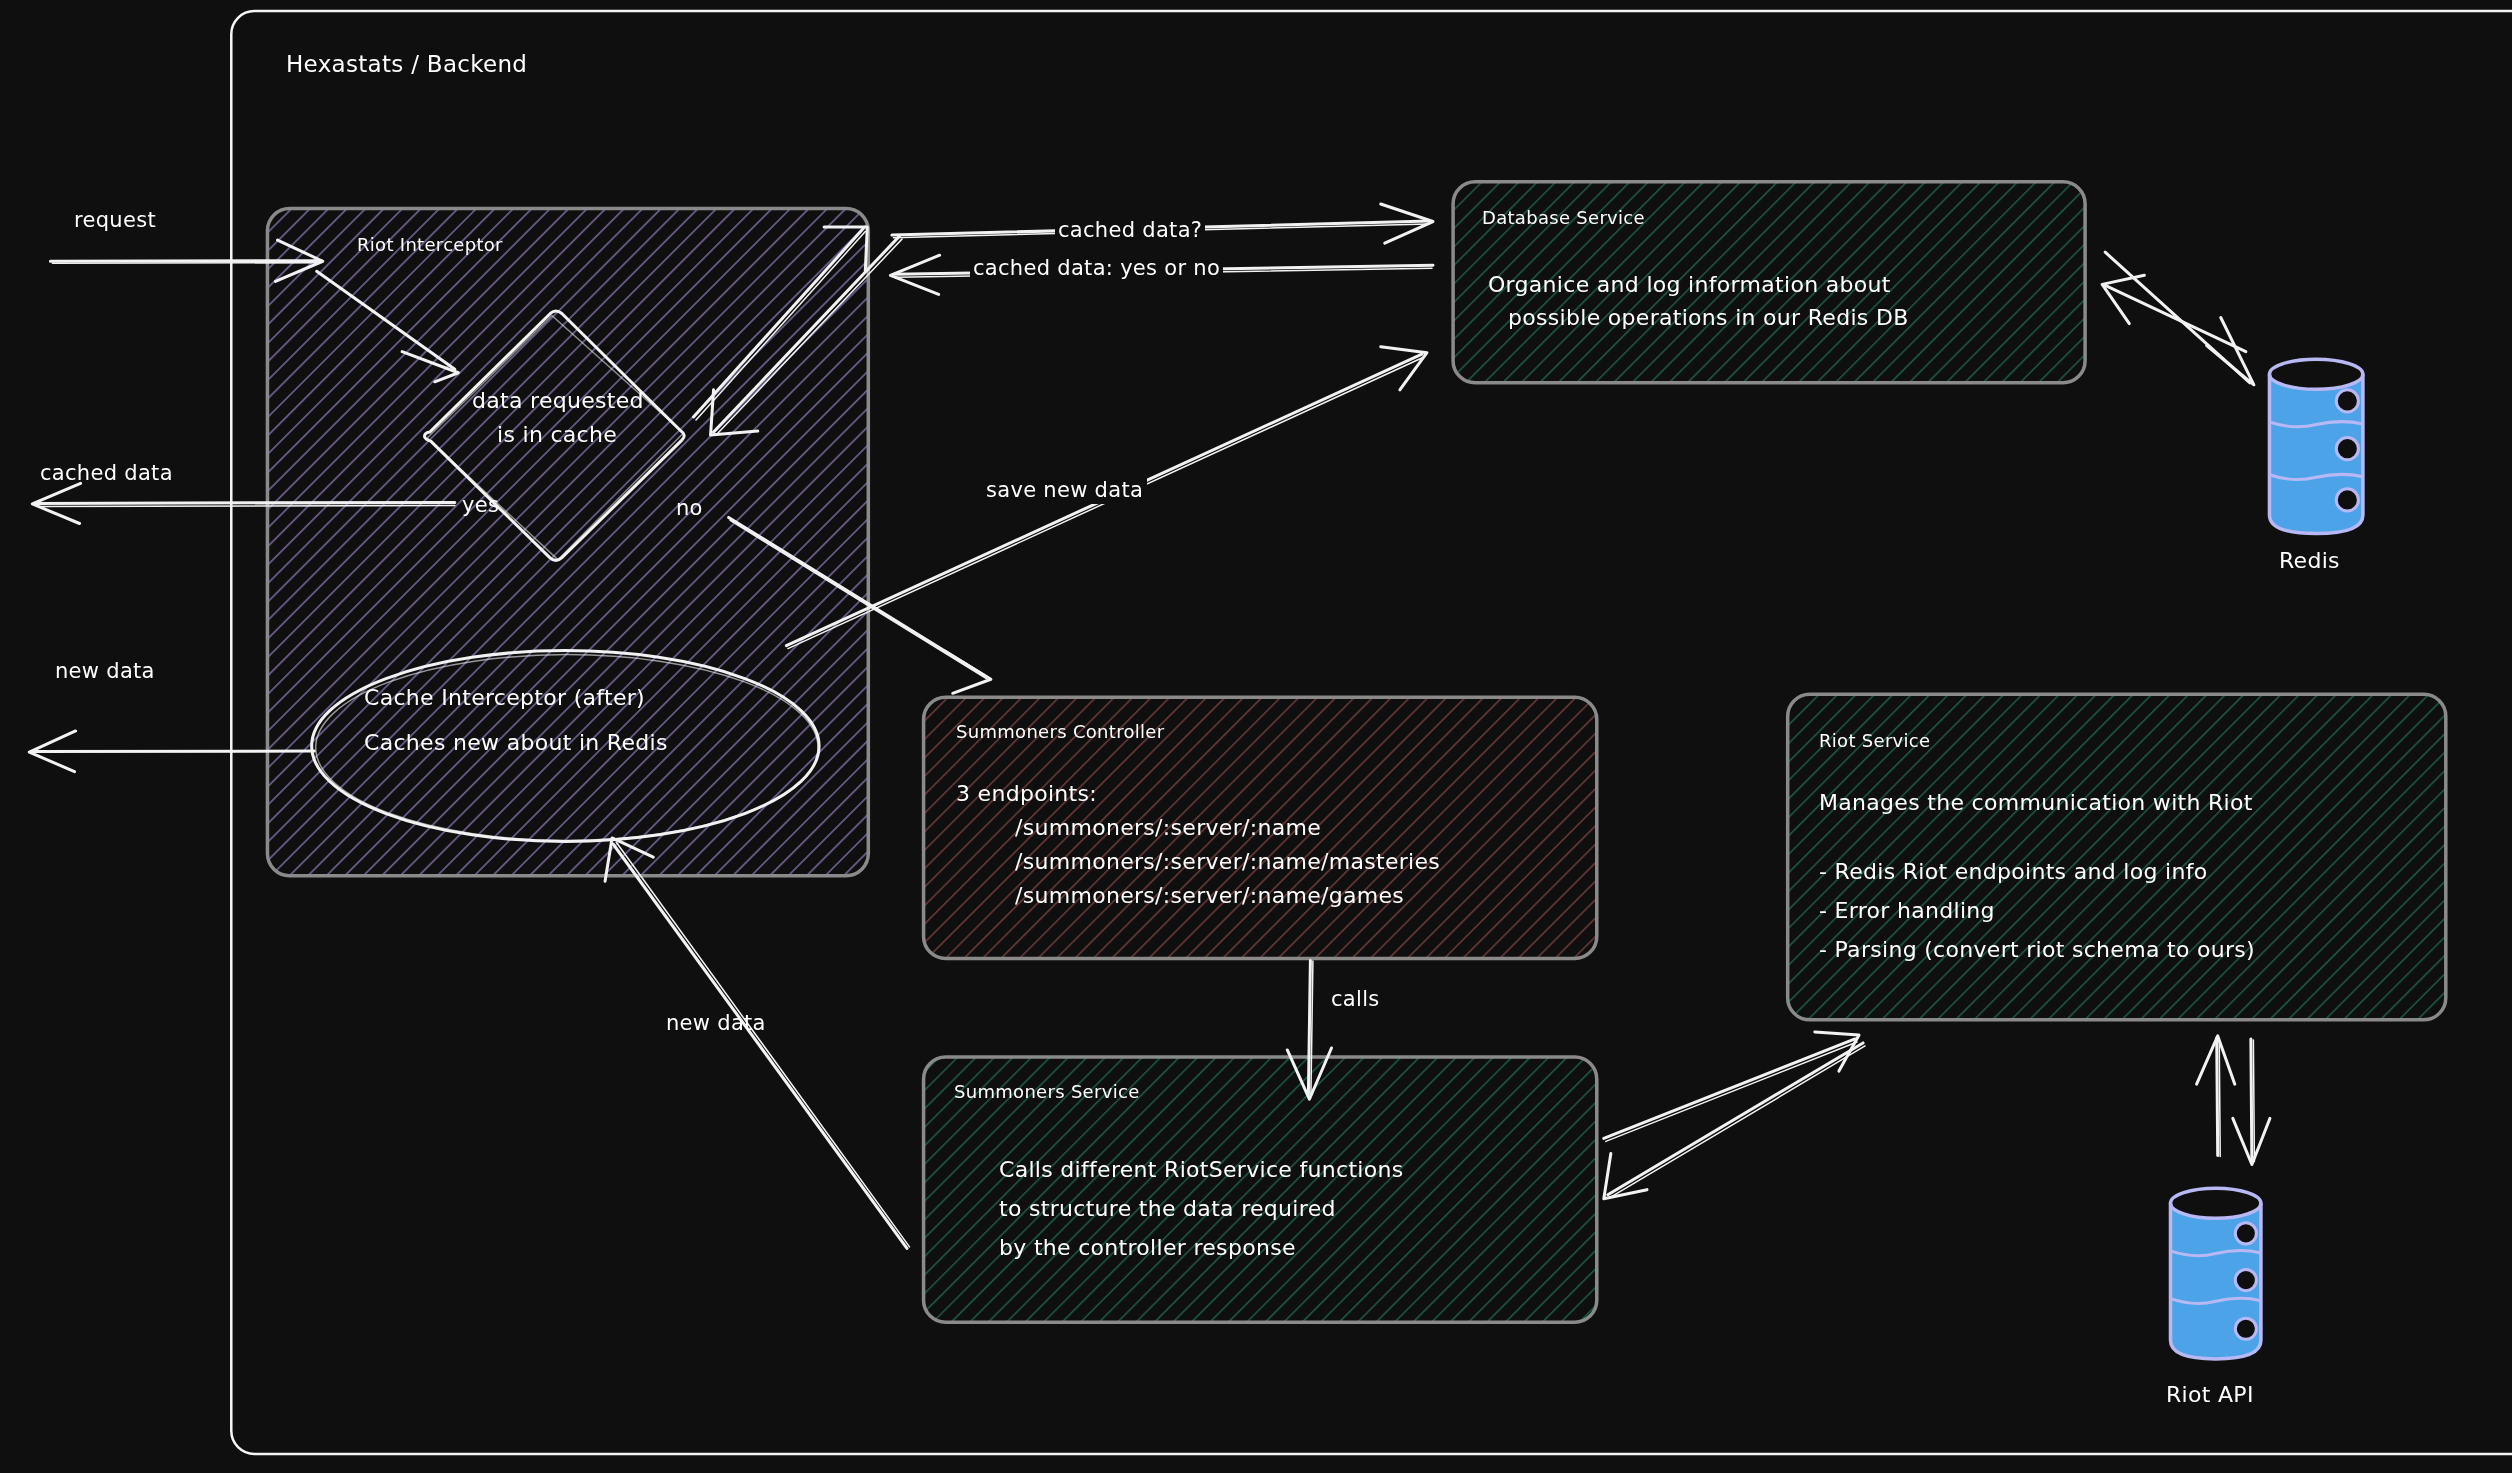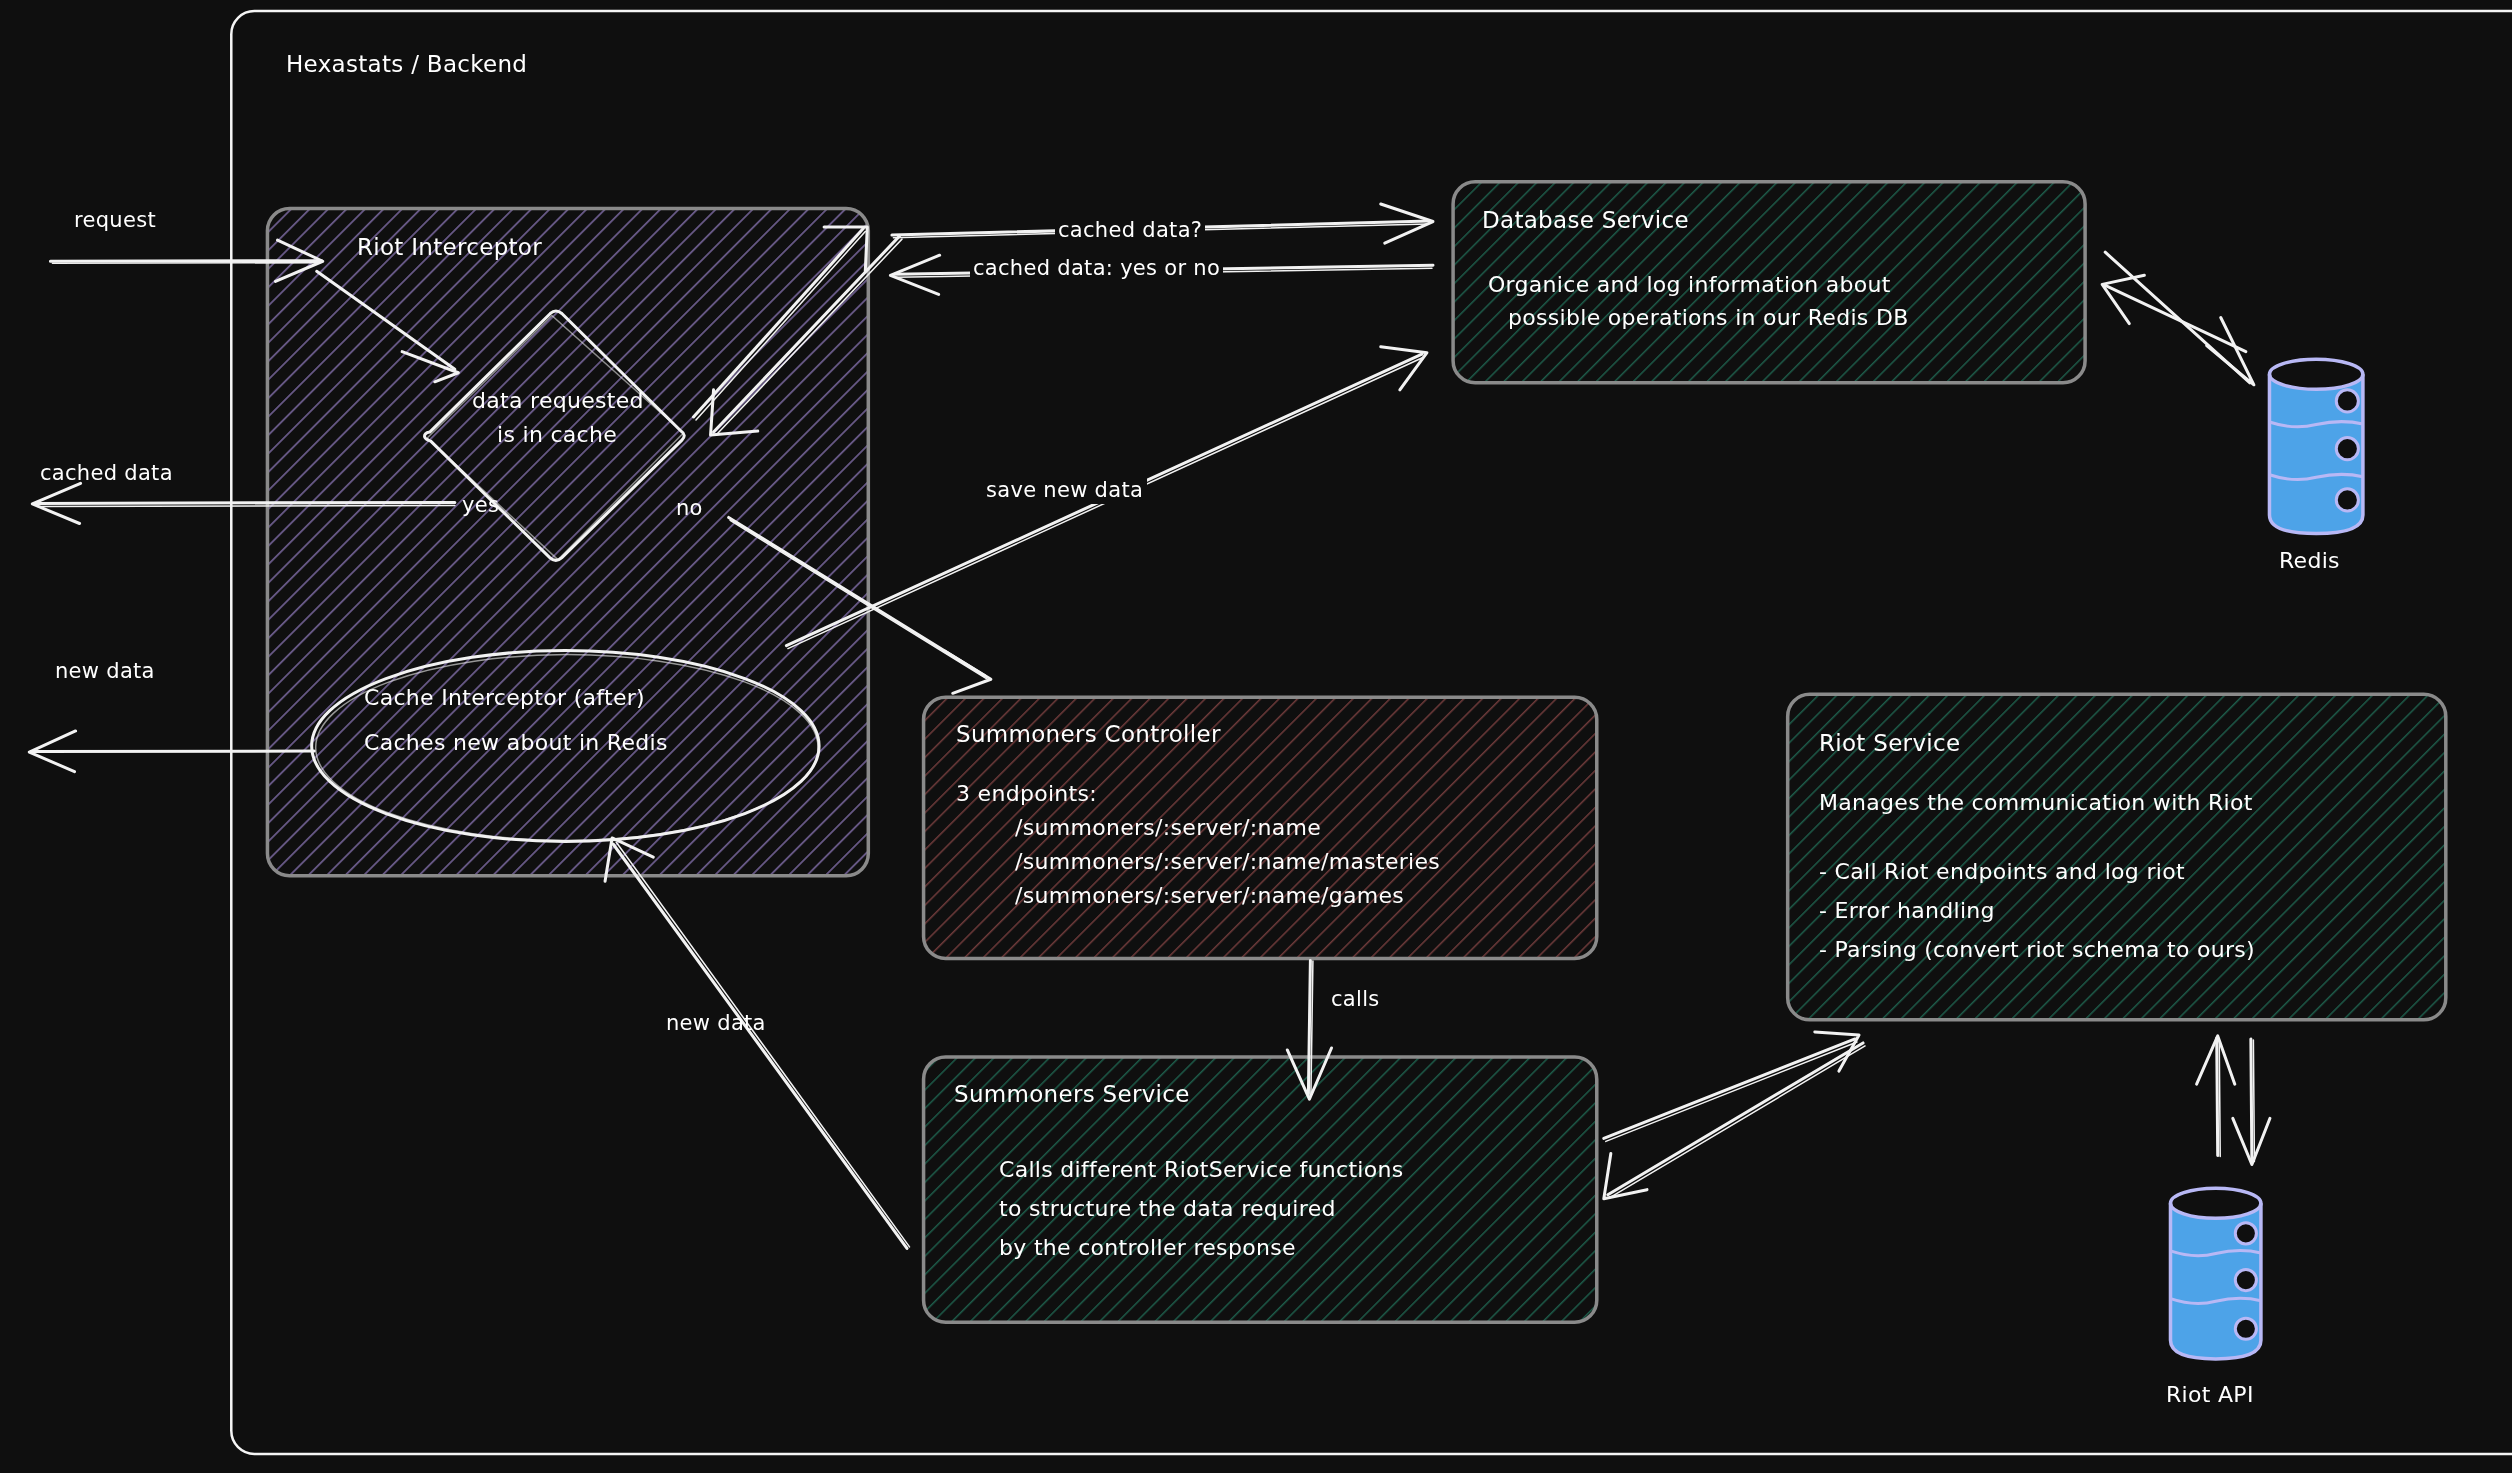--- a/index.html
+++ b/index.html
@@ -7,21 +7,21 @@
     width:2554px;height:1473px;position:relative;overflow:hidden;
     font-family:"DejaVu Sans","Liberation Sans",sans-serif;
     color:#f2f2f2;
   }
   #stage{position:absolute;inset:0;}
   svg.layer{position:absolute;left:0;top:0;width:2554px;height:1473px;overflow:visible;}
   .txt{position:absolute;color:#ffffff;white-space:pre;line-height:1.28;
        font-family:"DejaVu Sans","Liberation Sans",sans-serif;
        letter-spacing:0.3px;}
   .t-title{font-size:23px;}
-  .t-box{font-size:23px;text-align:center;}
+  .t-box{font-size:18px;text-align:center;}
   .t-edge{font-size:21px;}
   .t-node{font-size:22px;}
   .t-small{font-size:21px;}
 </style>
 </head>
 <body>
 
 <div id="stage">
 
   <svg class="layer" viewBox="0 0 5083 2932">
@@ -219,21 +219,21 @@
   <div class="txt t-node" style="left:1488px;top:304px;margin-left:20px;">possible operations in our Redis DB</div>
 
   <div class="txt t-box" style="left:956px;top:720px;">Summoners Controller</div>
   <div class="txt t-node" style="left:956px;top:780px;">3 endpoints:</div>
   <div class="txt t-node" style="left:1015px;top:814px;">/summoners/:server/:name</div>
   <div class="txt t-node" style="left:1015px;top:848px;">/summoners/:server/:name/masteries</div>
   <div class="txt t-node" style="left:1015px;top:882px;">/summoners/:server/:name/games</div>
 
   <div class="txt t-box" style="left:1819px;top:729px;">Riot Service</div>
   <div class="txt t-node" style="left:1819px;top:789px;">Manages the communication with Riot</div>
-  <div class="txt t-node" style="left:1819px;top:858px;">- Call Riot endpoints and log riot</div>
+  <div class="txt t-node" style="left:1819px;top:858px;">- Redis Riot endpoints and log info</div>
   <div class="txt t-node" style="left:1819px;top:897px;">- Error handling</div>
   <div class="txt t-node" style="left:1819px;top:936px;">- Parsing (convert riot schema to ours)</div>
 
   <div class="txt t-box" style="left:954px;top:1080px;">Summoners Service</div>
   <div class="txt t-node" style="left:999px;top:1156px;">Calls different RiotService functions</div>
   <div class="txt t-node" style="left:999px;top:1195px;">to structure the data required</div>
   <div class="txt t-node" style="left:999px;top:1234px;">by the controller response</div>
 
   <div class="txt t-node" style="left:2279px;top:547px;">Redis</div>
   <div class="txt t-node" style="left:2166px;top:1381px;">Riot API</div>

